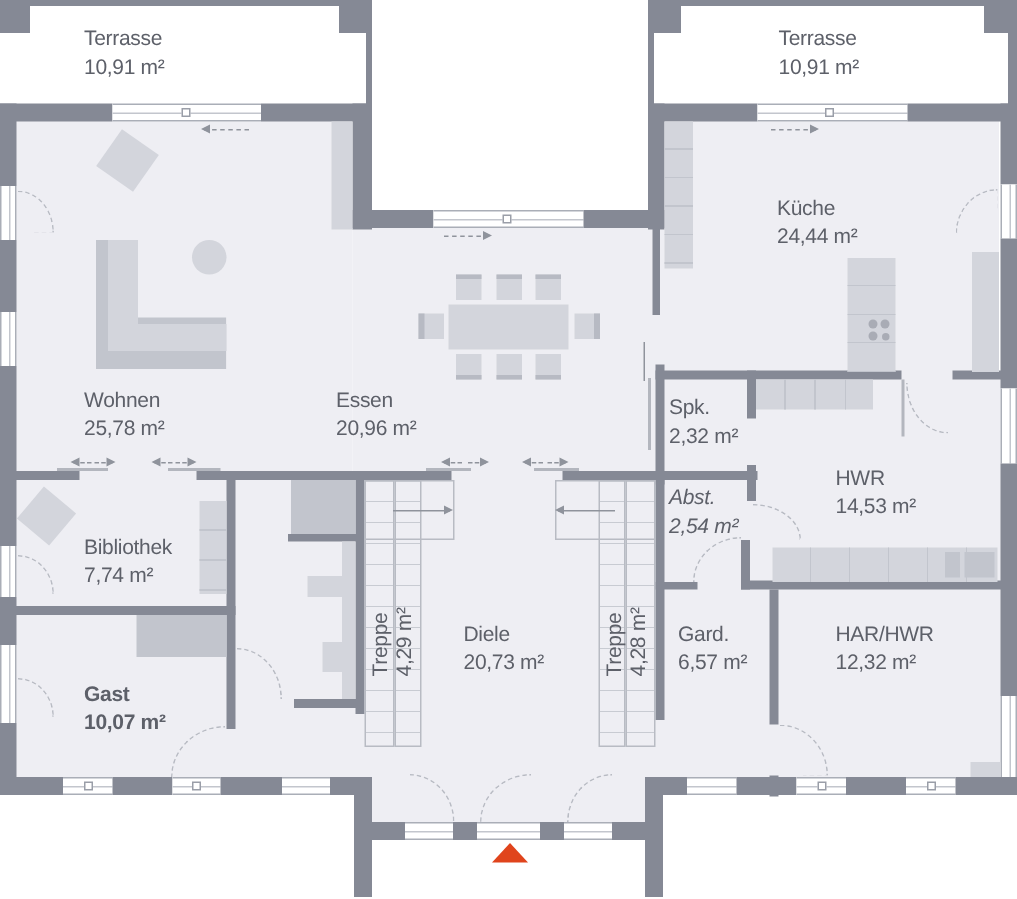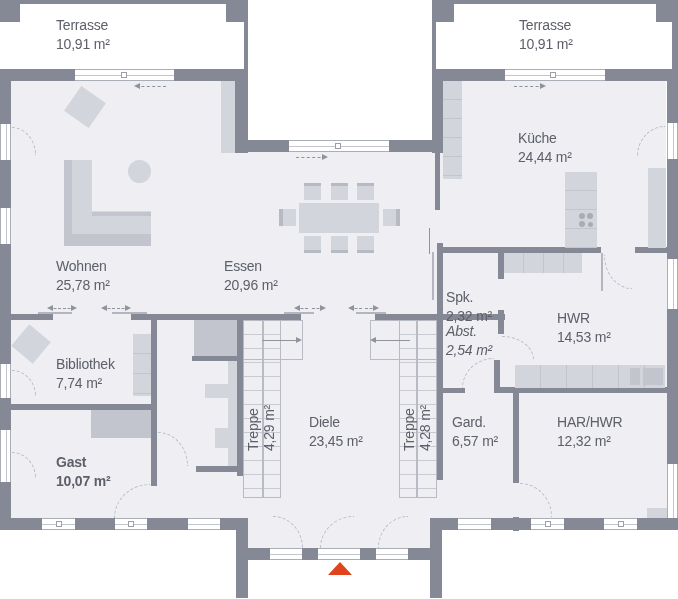--- a/index.html
+++ b/index.html
@@ -254,21 +254,21 @@
     <span class="area">24,44 m²</span>
   </div>
   <div class="label" style="left:56px;top:257px;">
     <span>Wohnen</span>
     <span class="area">25,78 m²</span>
   </div>
   <div class="label" style="left:224px;top:257px;">
     <span>Essen</span>
     <span class="area">20,96 m²</span>
   </div>
-  <div class="label" style="left:446px;top:262px;margin-top:26px;">
+  <div class="label" style="left:446px;top:262px;">
     <span>Spk.</span>
     <span class="area">2,32 m²</span>
   </div>
   <div class="label" style="left:557px;top:309px;">
     <span>HWR</span>
     <span class="area">14,53 m²</span>
   </div>
   <div class="label" style="left:446px;top:322px;font-style:italic;">
     <span>Abst.</span>
     <span class="area">2,54 m²</span>
@@ -276,21 +276,21 @@
   <div class="label" style="left:56px;top:355px;">
     <span>Bibliothek</span>
     <span class="area">7,74 m²</span>
   </div>
   <div class="label vert" style="left:245px;top:451px;">
     <span>Treppe</span>
     <span class="area">4,29 m²</span>
   </div>
   <div class="label" style="left:309px;top:413px;">
     <span>Diele</span>
-    <span class="area">23,45 m²</span>
+    <span class="area">20,73 m²</span>
   </div>
   <div class="label vert" style="left:401px;top:451px;">
     <span>Treppe</span>
     <span class="area">4,28 m²</span>
   </div>
   <div class="label" style="left:452px;top:413px;">
     <span>Gard.</span>
     <span class="area">6,57 m²</span>
   </div>
   <div class="label" style="left:557px;top:413px;">

